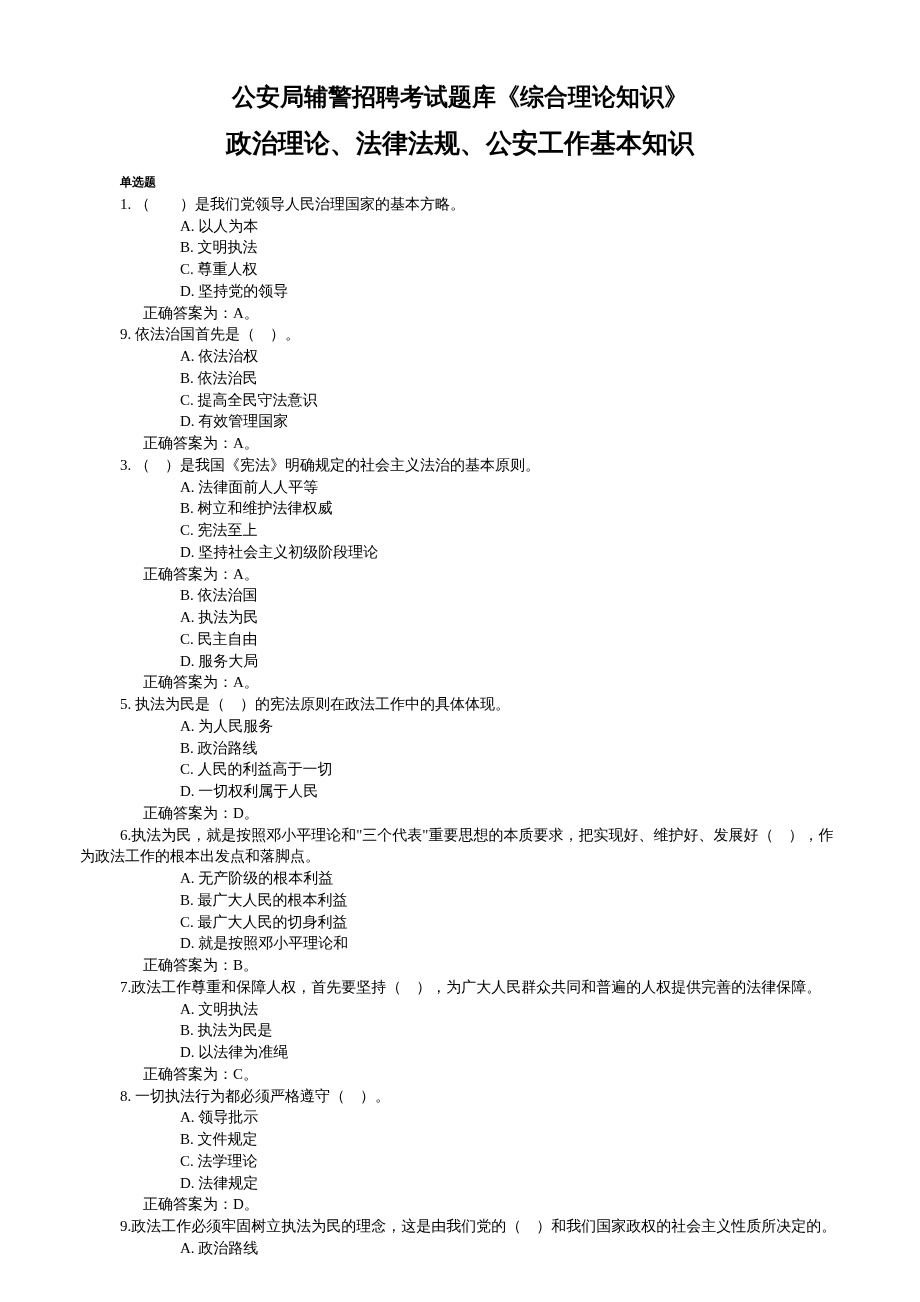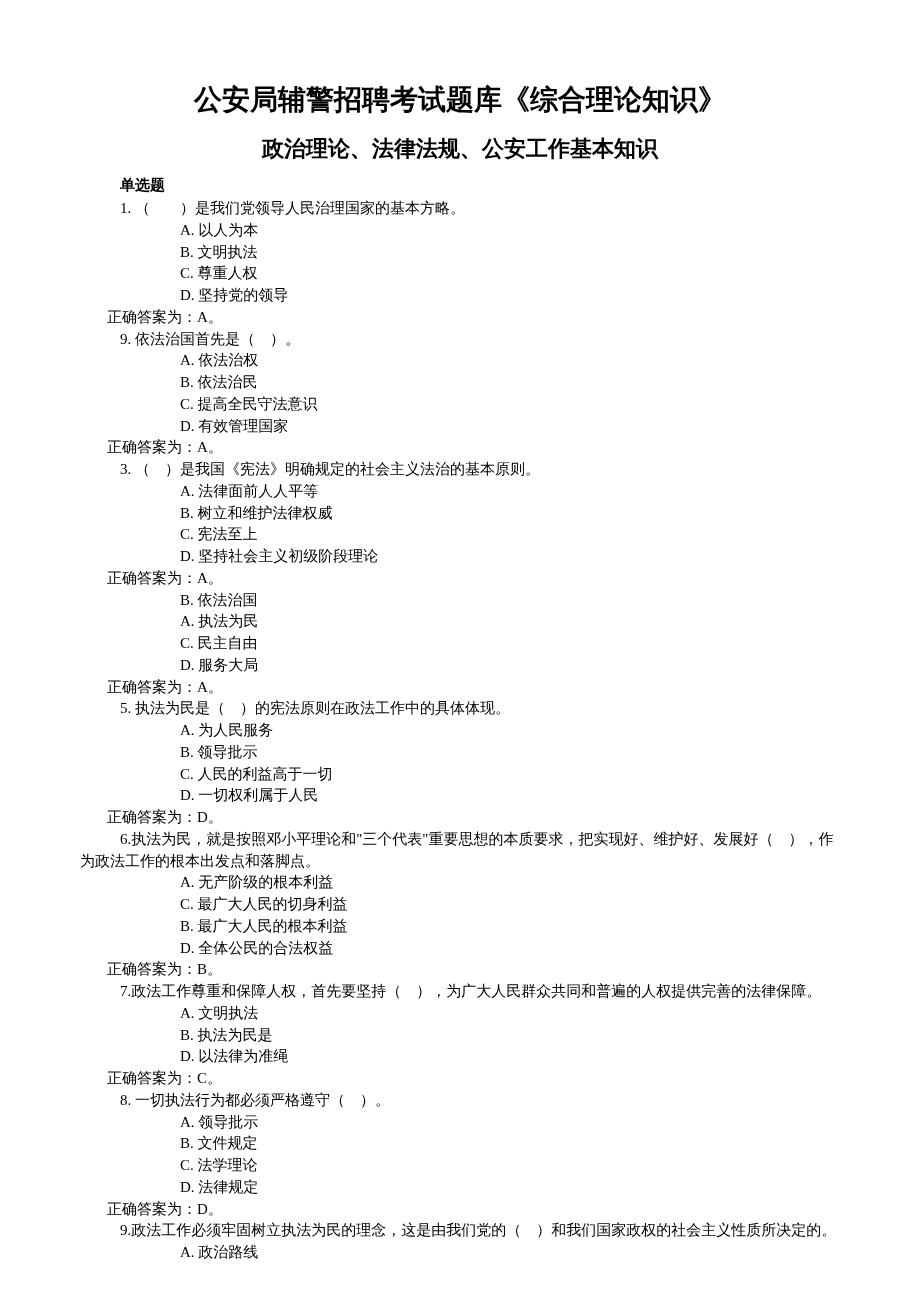--- a/index.html
+++ b/index.html
@@ -8,51 +8,51 @@
       line-height: 1.45;
       color: #000;
       background: #fff;
       margin: 0;
       padding: 80px 80px 40px 80px;
       width: 920px;
       box-sizing: border-box;
     }
     .title1 {
       font-family: "SimHei", "黑体", sans-serif;
-      font-size: 28px;
+      font-size: 24px;
       font-weight: bold;
       text-align: center;
       margin: 0 0 12px 0;
     }
     .title2 {
-      font-family: Liberation Sans, sans-serif;
-      font-size: 22px;
+      font-family: Liberation Mono, monospace;
+      font-size: 26px;
       font-weight: bold;
       text-align: center;
       margin: 0 0 10px 0;
     }
     .section-heading {
       font-family: "SimHei", "黑体", sans-serif;
-      font-size: 15px;
+      font-size: 12px;
       font-weight: bold;
       margin: 0 0 2px 40px;
     }
     .q-stem {
       margin: 0 0 0 40px;
       text-indent: 0;
     }
     .q-stem-wrap {
       margin: 0;
       text-indent: 0;
     }
     .opt {
       margin: 0 0 0 100px;
     }
     .answer {
-      margin: 0 0 0 27px;
+      margin: 0 0 0 63px;
       font-family: Liberation Serif, serif;
     }
   </style>
 </head>
 <body>
 
 <h1 class="title1">公安局辅警招聘考试题库《综合理论知识》</h1>
 <h2 class="title2">政治理论、法律法规、公安工作基本知识</h2>
 
 <div class="section-heading">单选题</div>
@@ -76,29 +76,29 @@
     <div class="opt">C. 宪法至上</div>
     <div class="opt">D. 坚持社会主义初级阶段理论</div>
     <div class="answer">正确答案为：A。</div>
     <div class="opt">B. 依法治国</div>
     <div class="opt">A. 执法为民</div>
     <div class="opt">C. 民主自由</div>
     <div class="opt">D. 服务大局</div>
     <div class="answer">正确答案为：A。</div>
     <div class="q-stem">5. 执法为民是（　）的宪法原则在政法工作中的具体体现。</div>
     <div class="opt">A. 为人民服务</div>
-    <div class="opt">B. 领导批示</div>
+    <div class="opt">B. 政治路线</div>
     <div class="opt">C. 人民的利益高于一切</div>
     <div class="opt">D. 一切权利属于人民</div>
     <div class="answer">正确答案为：D。</div>
     <div class="q-stem-wrap" style="padding-left: 0px; text-indent: 40px;">6.执法为民，就是按照邓小平理论和"三个代表"重要思想的本质要求，把实现好、维护好、发展好（　），作为政法工作的根本出发点和落脚点。</div>
     <div class="opt">A. 无产阶级的根本利益</div>
+    <div class="opt">B. 最广大人民的根本利益</div>
     <div class="opt">C. 最广大人民的切身利益</div>
-    <div class="opt">B. 最广大人民的根本利益</div>
-    <div class="opt">D. 全体公民的合法权益</div>
+    <div class="opt">D. 就是按照邓小平理论和</div>
     <div class="answer">正确答案为：B。</div>
     <div class="q-stem-wrap" style="padding-left: 0px; text-indent: 40px;">7.政法工作尊重和保障人权，首先要坚持（　），为广大人民群众共同和普遍的人权提供完善的法律保障。</div>
     <div class="opt">A. 文明执法</div>
     <div class="opt">B. 执法为民是</div>
     <div class="opt">D. 以法律为准绳</div>
     <div class="answer">正确答案为：C。</div>
     <div class="q-stem">8. 一切执法行为都必须严格遵守（　）。</div>
     <div class="opt">A. 领导批示</div>
     <div class="opt">B. 文件规定</div>
     <div class="opt">C. 法学理论</div>

